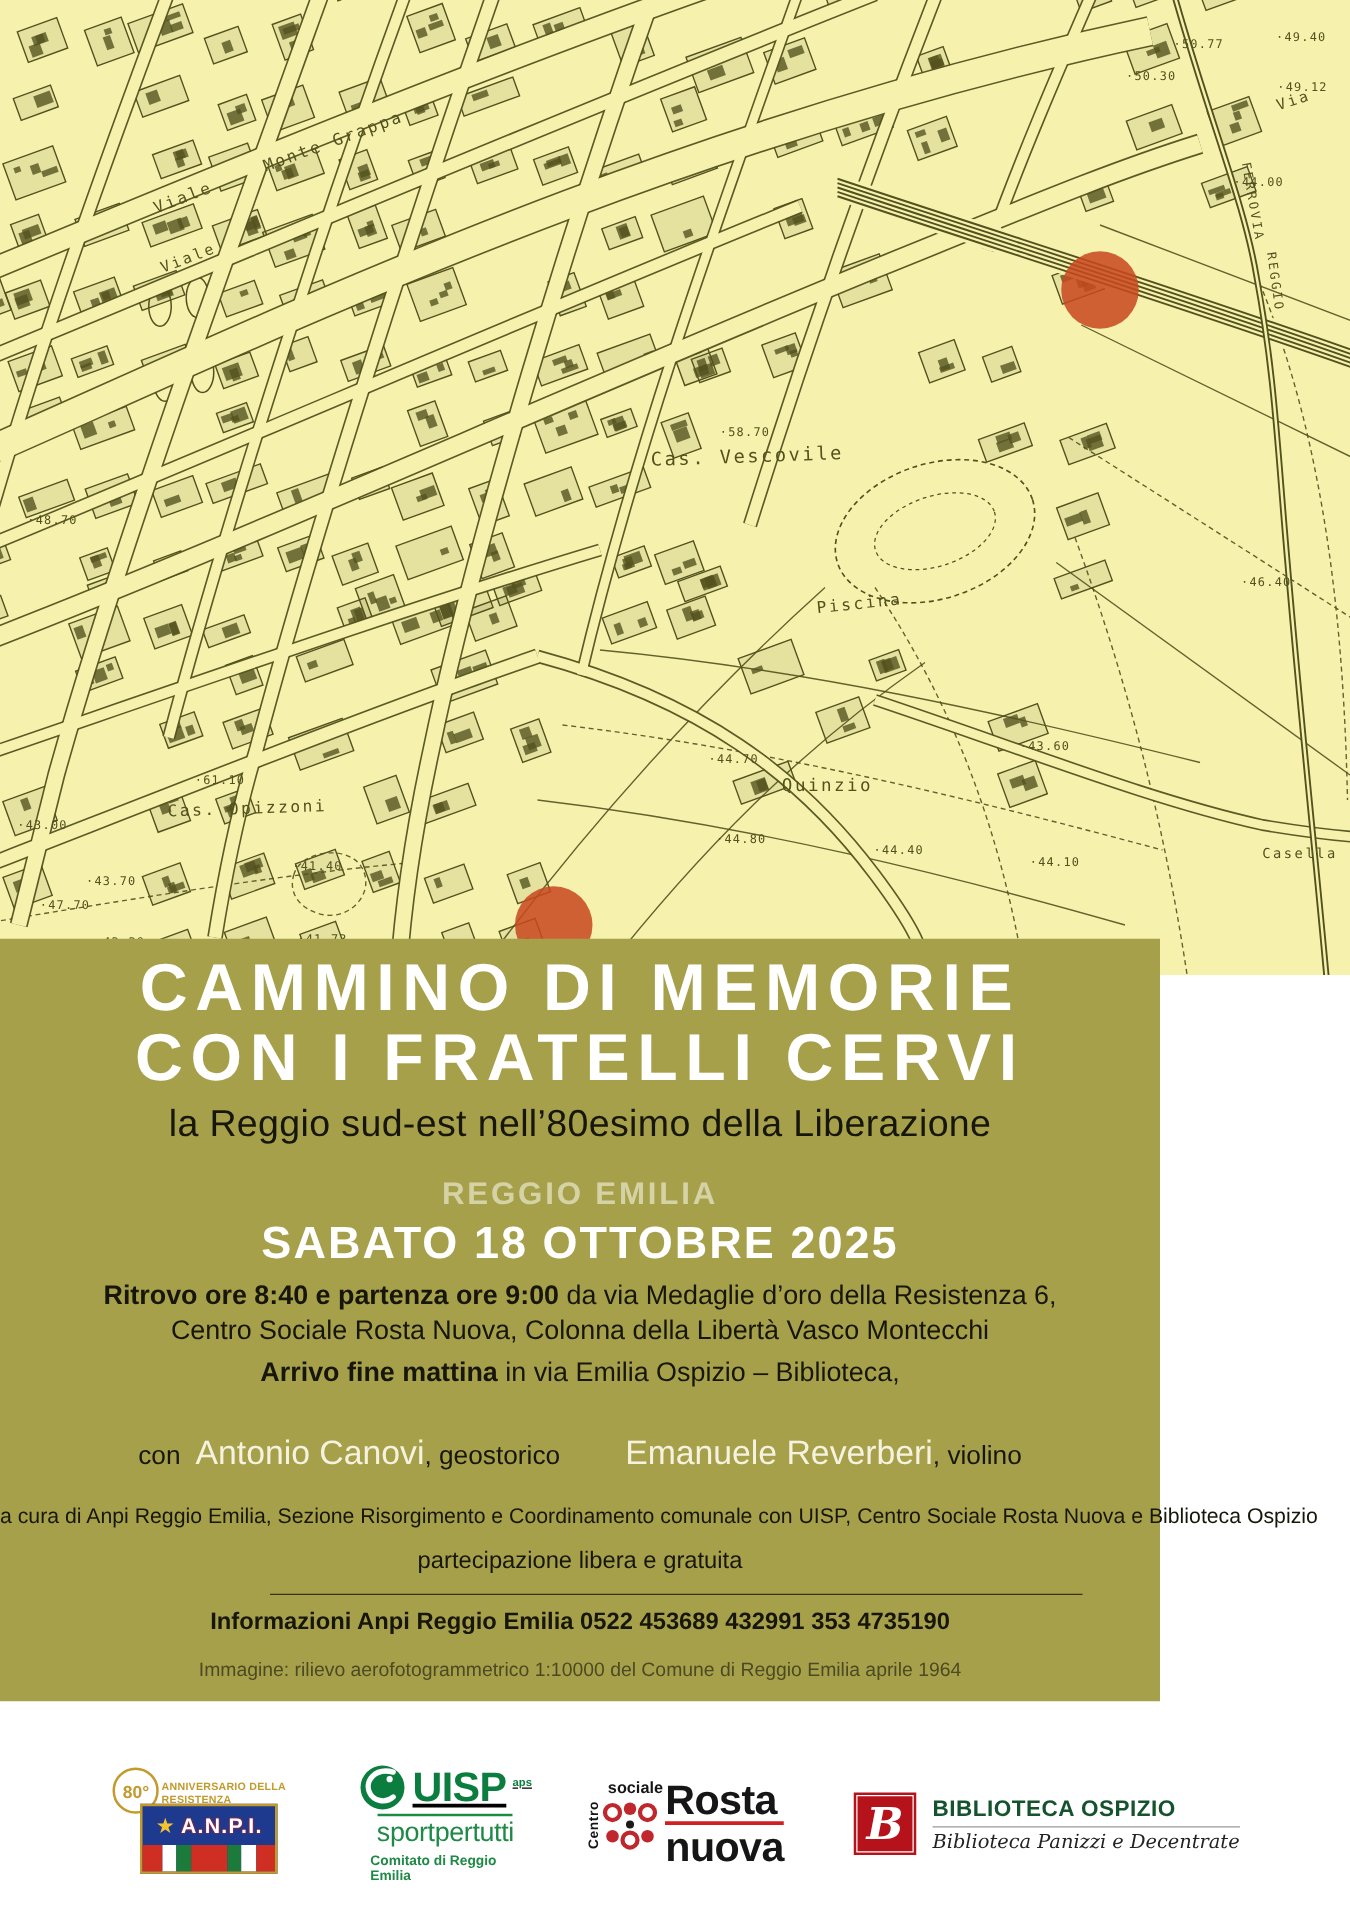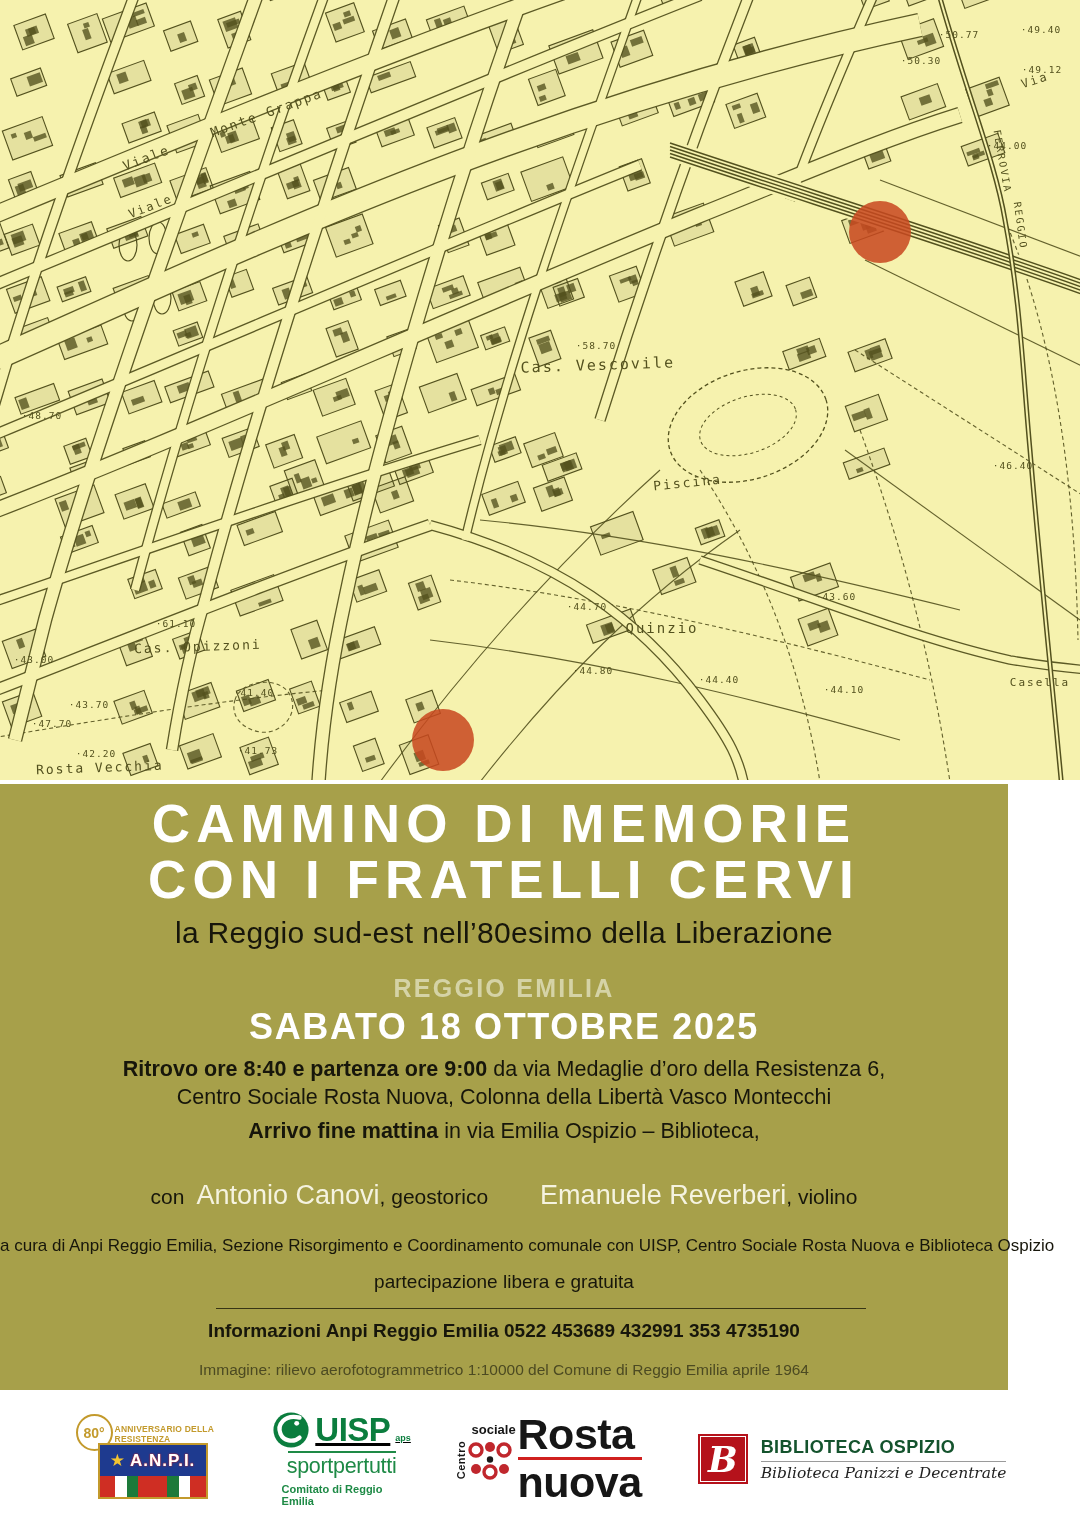--- a/index.html
+++ b/index.html
@@ -6,21 +6,21 @@
     --band:#a7a04a; --paper:#f6f2ae; --ink:#53511e; --marker:#c8481f;
     --dark:#17160b; --pale:#d5d3a6; --credit:#4c4a22; --white:#ffffff;
   }
   html,body{margin:0;padding:0;background:#e8e8e8;}
   .poster{position:relative;width:1080px;height:1528px;margin:0 auto;background:#fff;overflow:hidden;
           font-family:"Liberation Sans",sans-serif;}
   
   .map-wrap{position:absolute;top:0;left:0;width:1080px;height:780px;background:var(--paper);}
   svg text{user-select:none;}
   
-  .band{position:absolute;top:784px;left:0;width:1008px;height:610px;background:var(--band);}
+  .band{position:absolute;top:751px;left:0;width:928px;height:610px;background:var(--band);}
   .band .row{position:absolute;left:0;width:100%;text-align:center;white-space:nowrap;}
   .title-line{font-size:53px;font-weight:bold;letter-spacing:.115em;color:var(--white);line-height:56px;}
   .subtitle{font-size:30px;color:var(--dark);letter-spacing:.01em;}
   .city{font-size:25px;font-weight:bold;letter-spacing:.09em;color:var(--pale);}
   .date{font-size:36px;font-weight:bold;letter-spacing:.045em;color:var(--white);}
   .body-line{font-size:21.5px;color:var(--dark);}
   .body-line .b{font-weight:bold;}
   .con-line{font-size:21px;color:var(--dark);}
   .guest{font-size:27px;color:#f5f3e0;margin-left:12px;}
   .guest2{margin-left:52px;}
@@ -40,33 +40,33 @@
   .anpi-shield{position:absolute;left:24px;top:32px;width:110px;height:56px;border:2px solid #c39a2c;background:#1e3a8f;box-sizing:border-box;}
   .anpi-blue{height:31px;display:flex;align-items:center;justify-content:center;gap:5px;}
   .anpi-star{color:#f4c430;font-size:17px;line-height:1;}
   .anpi-name{color:#fff;font-weight:bold;font-size:17px;letter-spacing:1px;text-shadow:0 0 1px #cc2222,0 0 2px #cc2222;}
   .anpi-ribbon{height:21px;display:flex;}
   .anpi-ribbon span{height:100%;}
   
   .uisp{display:flex;flex-direction:column;align-items:center;width:120px;}
   .uisp-row{display:flex;align-items:center;gap:5px;text-decoration:underline;}
   .uisp-name{color:#0b7d3e;font-weight:bold;font-size:33px;letter-spacing:-.5px;}
-  .uisp-aps{color:#0b7d3e;font-size:9px;font-weight:bold;align-self:flex-end;margin-bottom:6px;}
+  .uisp-aps{color:#0b7d3e;font-size:9px;font-weight:bold;align-self:flex-end;margin-bottom:18px;}
   .uisp-line{width:108px;height:2px;background:#1e8a46;margin:2px 0 1px;}
   .uisp-tag{color:#1e8a46;font-size:21.5px;letter-spacing:-.3px;}
   .uisp-committee{color:#1e8a46;font-size:11px;font-weight:bold;margin-top:4px;}
   
   .rosta{position:relative;display:flex;align-items:center;height:86px;}
   .rosta-left{position:relative;width:62px;height:74px;}
   .rosta-sociale{position:absolute;left:14px;top:0;font-size:13px;font-weight:bold;color:#151515;}
   .rosta-centro{position:absolute;left:-16px;top:32px;font-size:11px;font-weight:bold;color:#151515;
                 transform:rotate(-90deg);letter-spacing:.5px;}
   .rosta-flower{position:absolute;left:8px;top:15px;}
   .rosta-text{display:flex;flex-direction:column;margin-left:-2px;}
-  .rosta-word{font-size:43px;font-weight:600;color:#161616;line-height:1.02;letter-spacing:-.5px;}
+  .rosta-word{font-size:33px;font-weight:600;color:#161616;line-height:1.02;letter-spacing:-.5px;}
   .rosta-underline{height:3px;background:#d0201f;margin:0 0 1px;}
   
   .bo{display:flex;align-items:center;gap:13px;}
   .bo-mark{width:50px;height:50px;background:#b5121b;box-shadow:inset 0 0 0 2px #b5121b,inset 0 0 0 3px #fff;
            color:#fff;font-family:"DejaVu Serif",serif;font-style:italic;font-weight:bold;font-size:35px;
            display:flex;align-items:center;justify-content:center;}
   .bo-name{font-size:18px;font-weight:bold;color:#14532d;letter-spacing:.4px;}
   .bo-rule{height:1px;background:#9a9a9a;margin:3px 0 2px;}
   .bo-sub{font-family:"DejaVu Serif",serif;font-size:15.5px;color:#222;font-style:italic;}
 </style>

